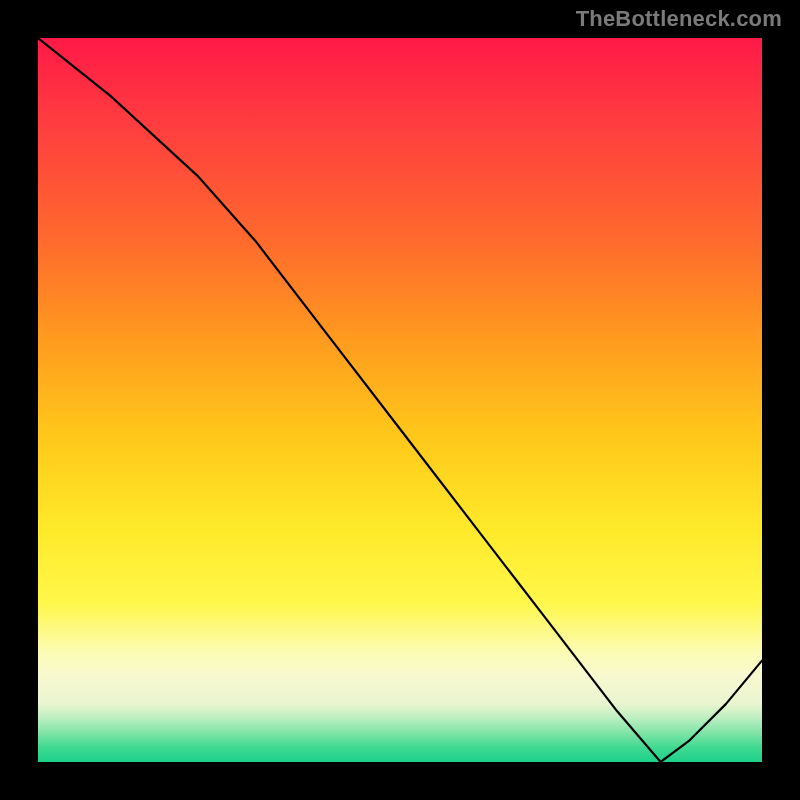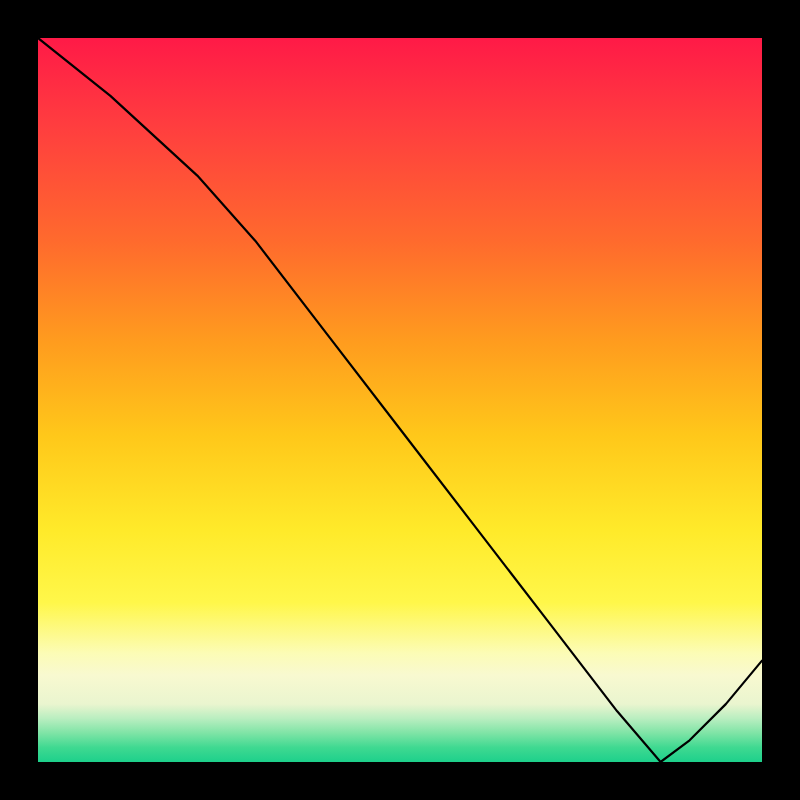--- a/index.html
+++ b/index.html
@@ -63,20 +63,21 @@
     font-size: 10px;
     font-weight: 700;
     letter-spacing: 0.5px;
     white-space: nowrap;
   }
 </style>
 </head>
 <body>
 
 <div class="wrap">
+  <div class="watermark">TheBottleneck.com</div>
 
   <div class="plot">
 
     <svg class="curve" viewBox="0 0 724 724" preserveAspectRatio="none">
       <path id="curvePath" fill="none" stroke="#000" stroke-width="2.2" stroke-linejoin="round" stroke-linecap="round" d="M0.0 0.0 L72.4 57.9 L159.3 137.6 L217.2 202.7 L289.6 296.8 L362.0 391.0 L434.4 485.1 L506.8 579.2 L579.2 673.3 L622.6 724.0 L651.6 702.3 L687.8 666.1 L724.0 622.6"></path>
     </svg>
 
     <div class="minlabel" id="minLabel" style="left: 572.64px; top: 712px;"></div>
   </div>
 </div>

